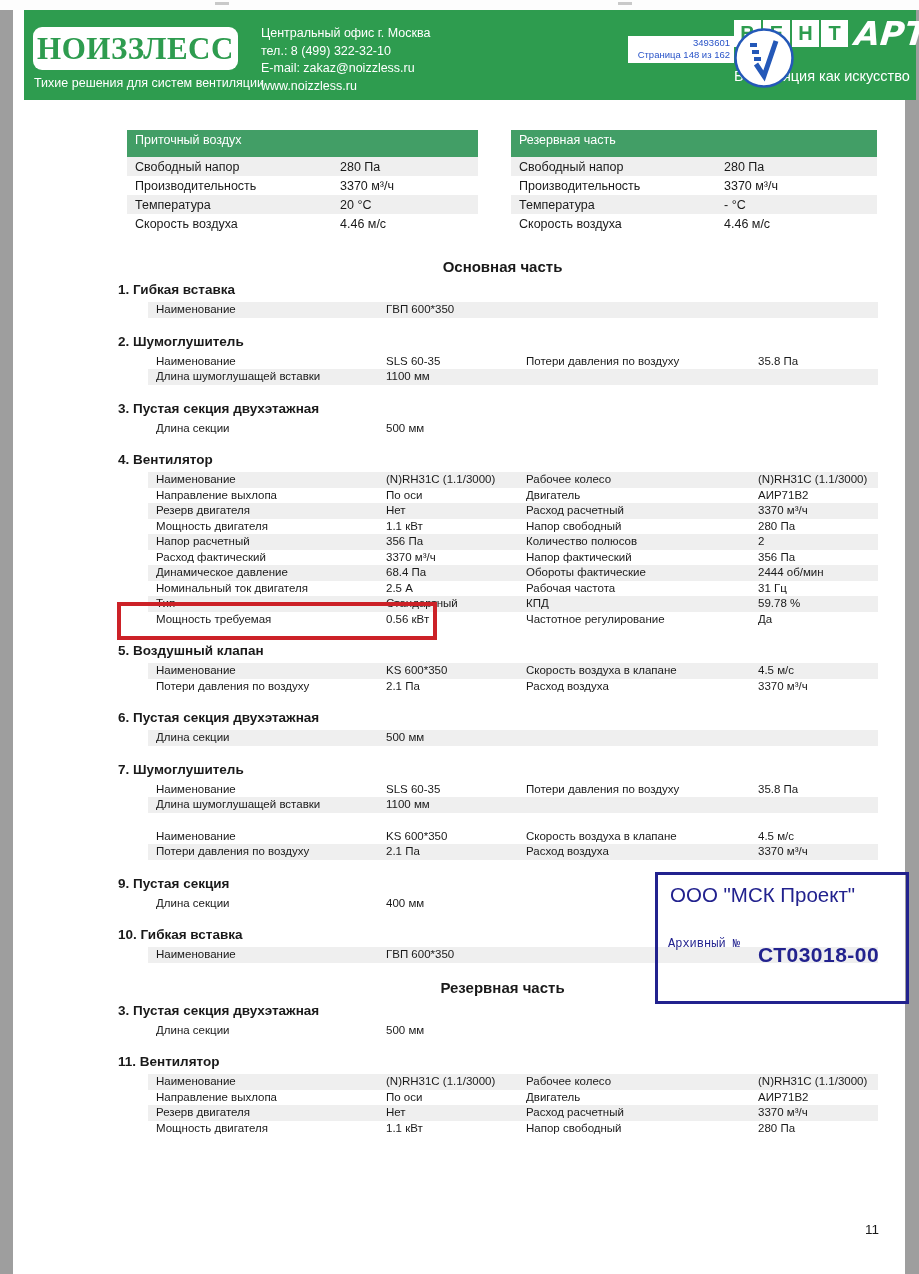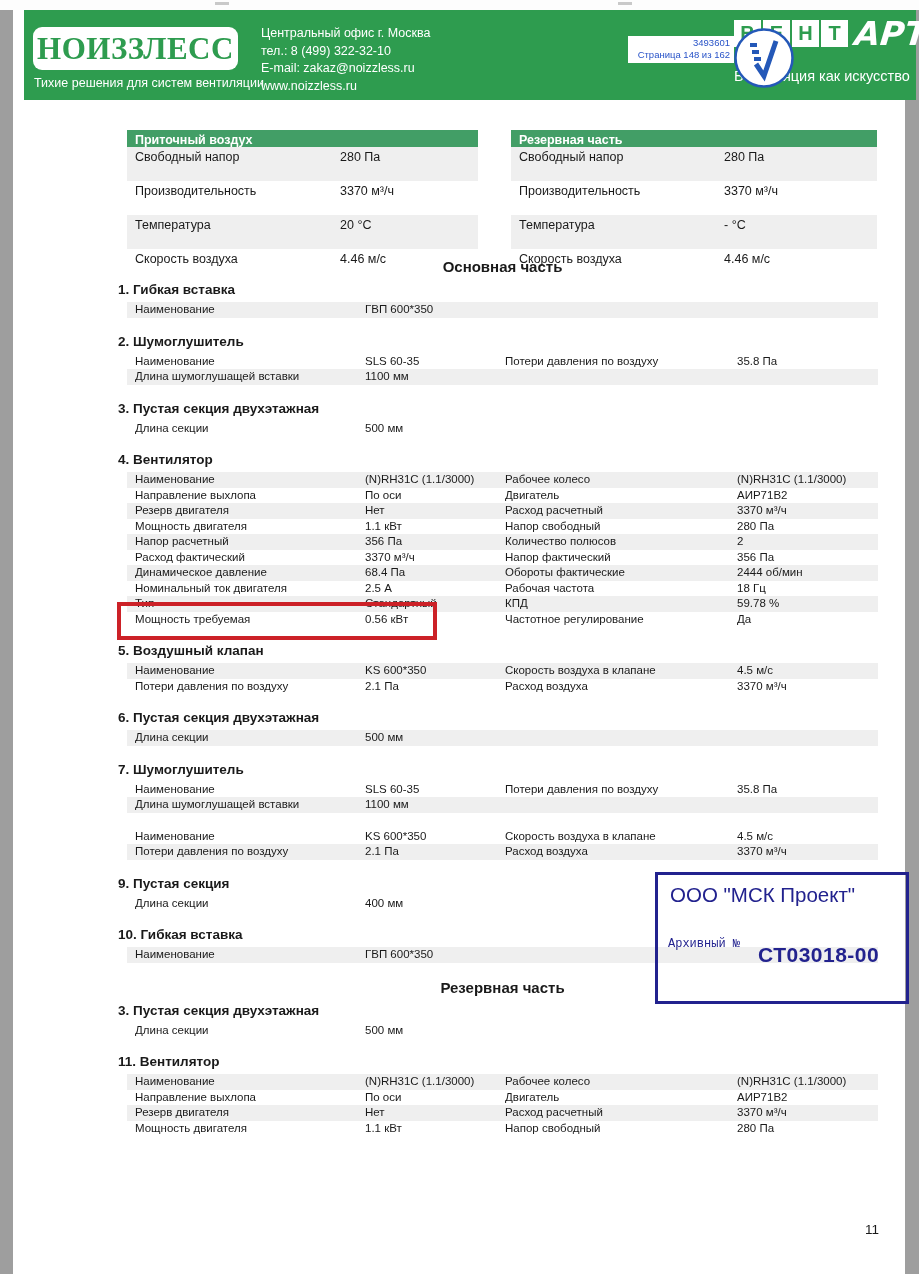--- a/index.html
+++ b/index.html
@@ -25,33 +25,33 @@
     font-weight:bold;font-size:20px;color:#2e9c4f;}
   .brand-script{position:absolute;left:831px;top:4px;color:#fff;font-size:33px;font-weight:bold;font-style:italic;
     font-family:"DejaVu Sans",sans-serif;transform:skewX(-6deg);}
   .brand-slogan{position:absolute;left:710px;top:58px;color:#fff;font-size:14.5px;white-space:nowrap;}
   .v-stamp{position:absolute;left:709px;top:17px;width:62px;height:62px;}
 
   
   .sum-table{position:absolute;top:120px;font-size:12.5px;}
   .sum-table.left{left:114px;width:351px;}
   .sum-table.right{left:498px;width:366px;}
-  .sum-header{height:17px;line-height:21px;background:#429e66;color:#fff;font-weight:bold;padding-left:8px;}
-  .sum-row{position:relative;height:34px;line-height:20.5px;}
+  .sum-header{height:27px;line-height:21px;background:#429e66;color:#fff;font-weight:normal;padding-left:8px;}
+  .sum-row{position:relative;height:19px;line-height:20.5px;}
   .sum-row.shaded{background:#efefef;}
   .sum-row .lbl{position:absolute;left:8px;}
   .sum-row .val{position:absolute;left:213px;}
 
   
   .sections{position:absolute;left:114px;top:245px;width:751px;}
   .section-title{text-align:center;font-weight:bold;font-size:15px;height:18px;margin:3px 0 6px 0;}
   .item{margin-bottom:16px;}
   .item-heading{font-weight:bold;font-size:13.5px;height:17px;margin:0 0 3px -9px;}
   .rows{position:relative;font-size:11.5px;}
-  .row{position:relative;height:15.5px;line-height:15.5px;white-space:nowrap;}
+  .row{position:relative;height:15.5px;line-height:15.5px;white-space:nowrap;margin-left:21px;}
   .row.shaded{background:#efefef;}
   .row .c0{position:absolute;left:8px;}
   .row .c1{position:absolute;left:238px;}
   .row .c2{position:absolute;left:378px;}
   .row .c3{position:absolute;left:610px;}
   .highlight-box{position:absolute;left:-10px;top:130px;width:312px;height:30px;
     border:4px solid #cc2127;background:transparent;pointer-events:none;}
 
   
   .arch-stamp{position:absolute;left:642px;top:862px;width:248px;height:126px;
@@ -227,21 +227,21 @@
             <div class="row shaded">
               <span class="c0">Динамическое давление</span>
               <span class="c1">68.4 Па</span>
               <span class="c2">Обороты фактические</span>
               <span class="c3">2444 об/мин</span>
             </div>
             <div class="row">
               <span class="c0">Номинальный ток двигателя</span>
               <span class="c1">2.5 А</span>
               <span class="c2">Рабочая частота</span>
-              <span class="c3">18 Гц</span>
+              <span class="c3">31 Гц</span>
             </div>
             <div class="row shaded">
               <span class="c0">Тип</span>
               <span class="c1">Стандартный</span>
               <span class="c2">КПД</span>
               <span class="c3">59.78 %</span>
             </div>
             <div class="row">
               <span class="c0">Мощность требуемая</span>
               <span class="c1">0.56 кВт</span>

